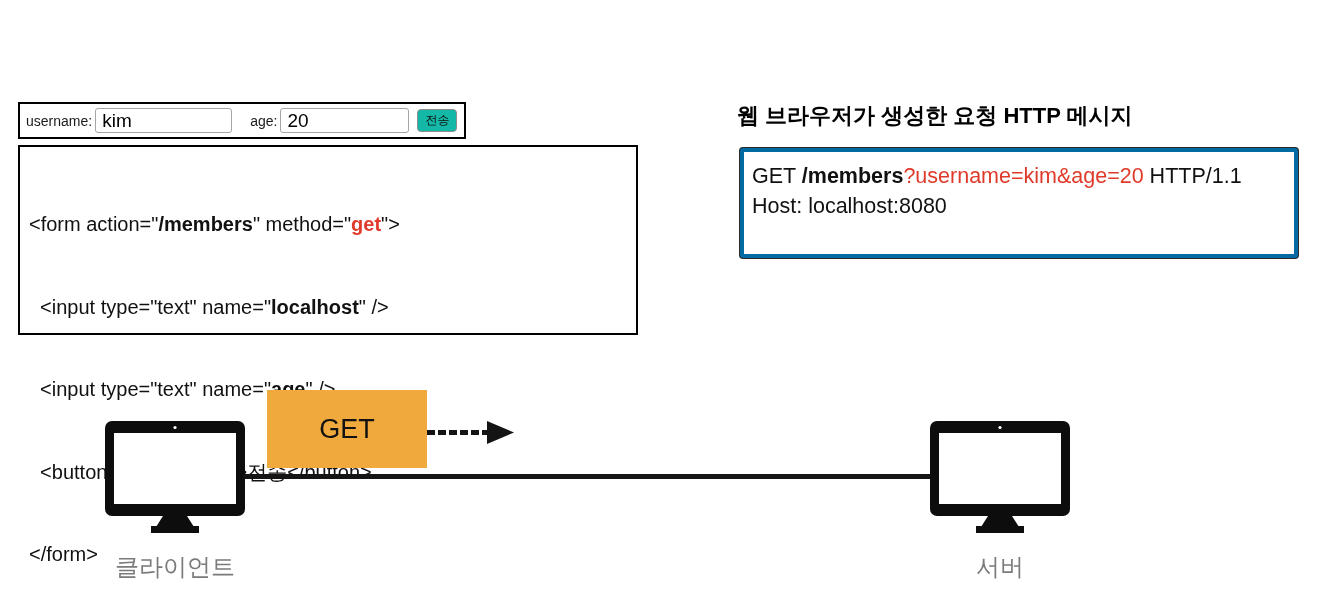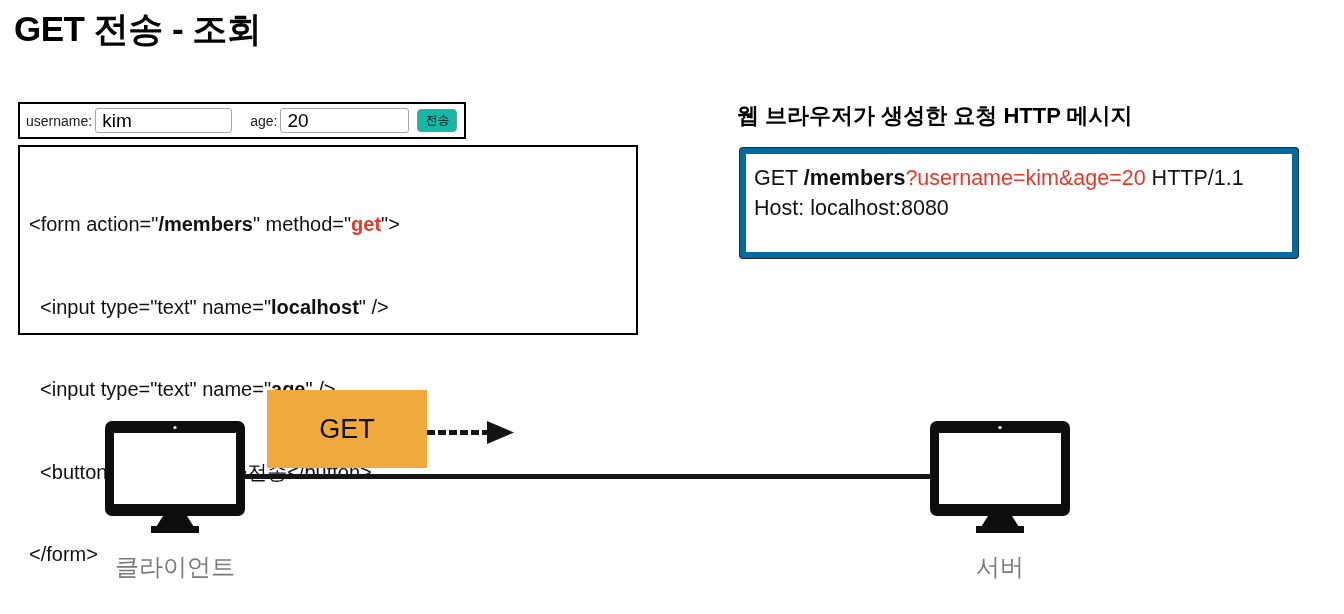--- a/index.html
+++ b/index.html
@@ -81,21 +81,21 @@
     position: absolute;
     left: 737px; top: 101px;
     font-size: 22px;
     font-weight: bold;
     color: #000;
   }
   .http-box {
     position: absolute;
     left: 740px; top: 148px;
     width: 558px; height: 110px;
-    border: 6px solid #0369a1;
+    border: 4px solid #0369a1;
     border-radius: 3px;
     box-sizing: border-box;
     padding: 9px 8px;
     font-size: 21.5px;
     line-height: 30px;
     background: #fff;
     box-shadow: 0 0 0 1px #2a2a2a;
   }
   
   .get-box {
@@ -128,21 +128,20 @@
     top: 551px;
   }
   .diag-label.client { left: 105px; }
   .diag-label.server { left: 930px; }
 </style>
 </head>
 <body>
 
 <div class="canvas">
 
-  <div class="page-title">GET 전송 - 조회</div>
 
   <div class="form-box">
     <span class="flabel">username:</span>
     <input class="finput username" value="kim" style="">
     <span class="flabel age-l">age:</span>
     <input class="finput age" value="20" style="">
     <button class="fsubmit">전송</button>
   </div>
 
   <div class="code-box">

